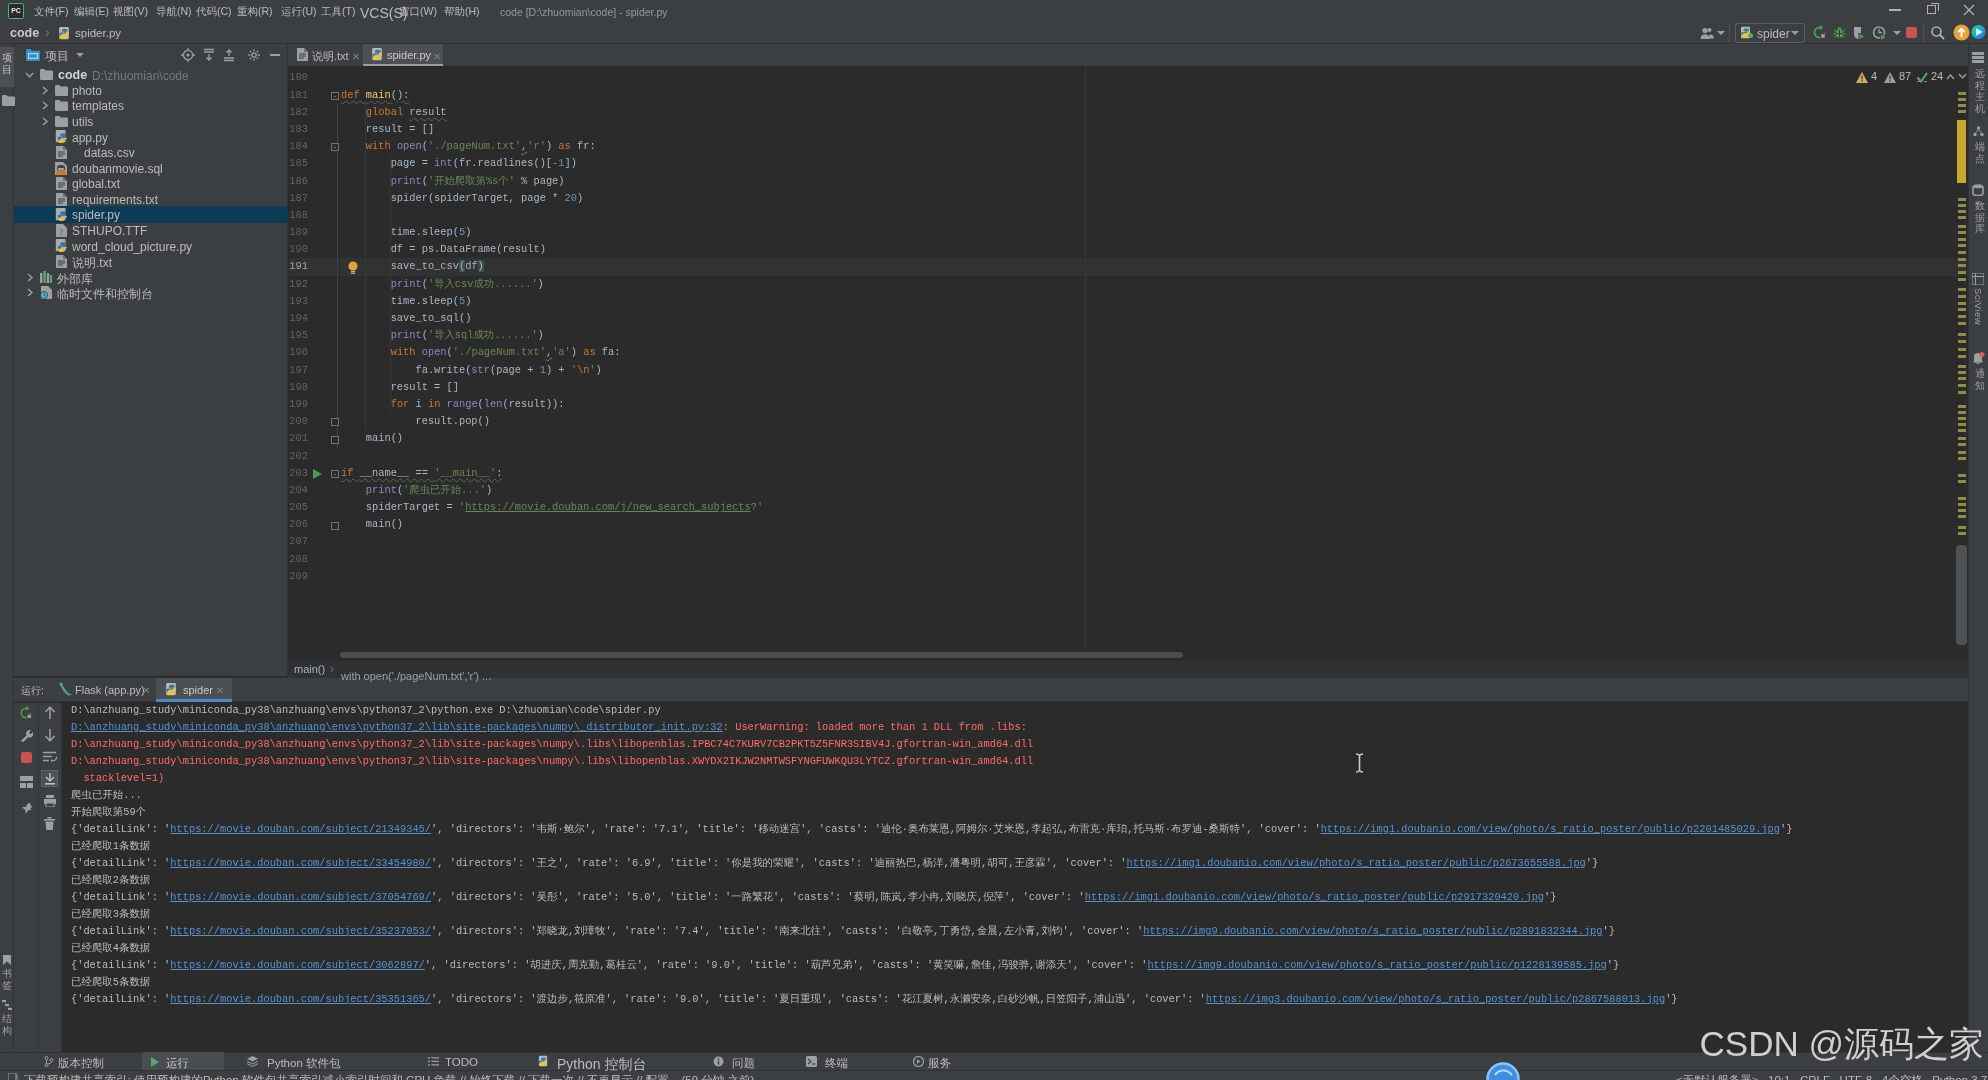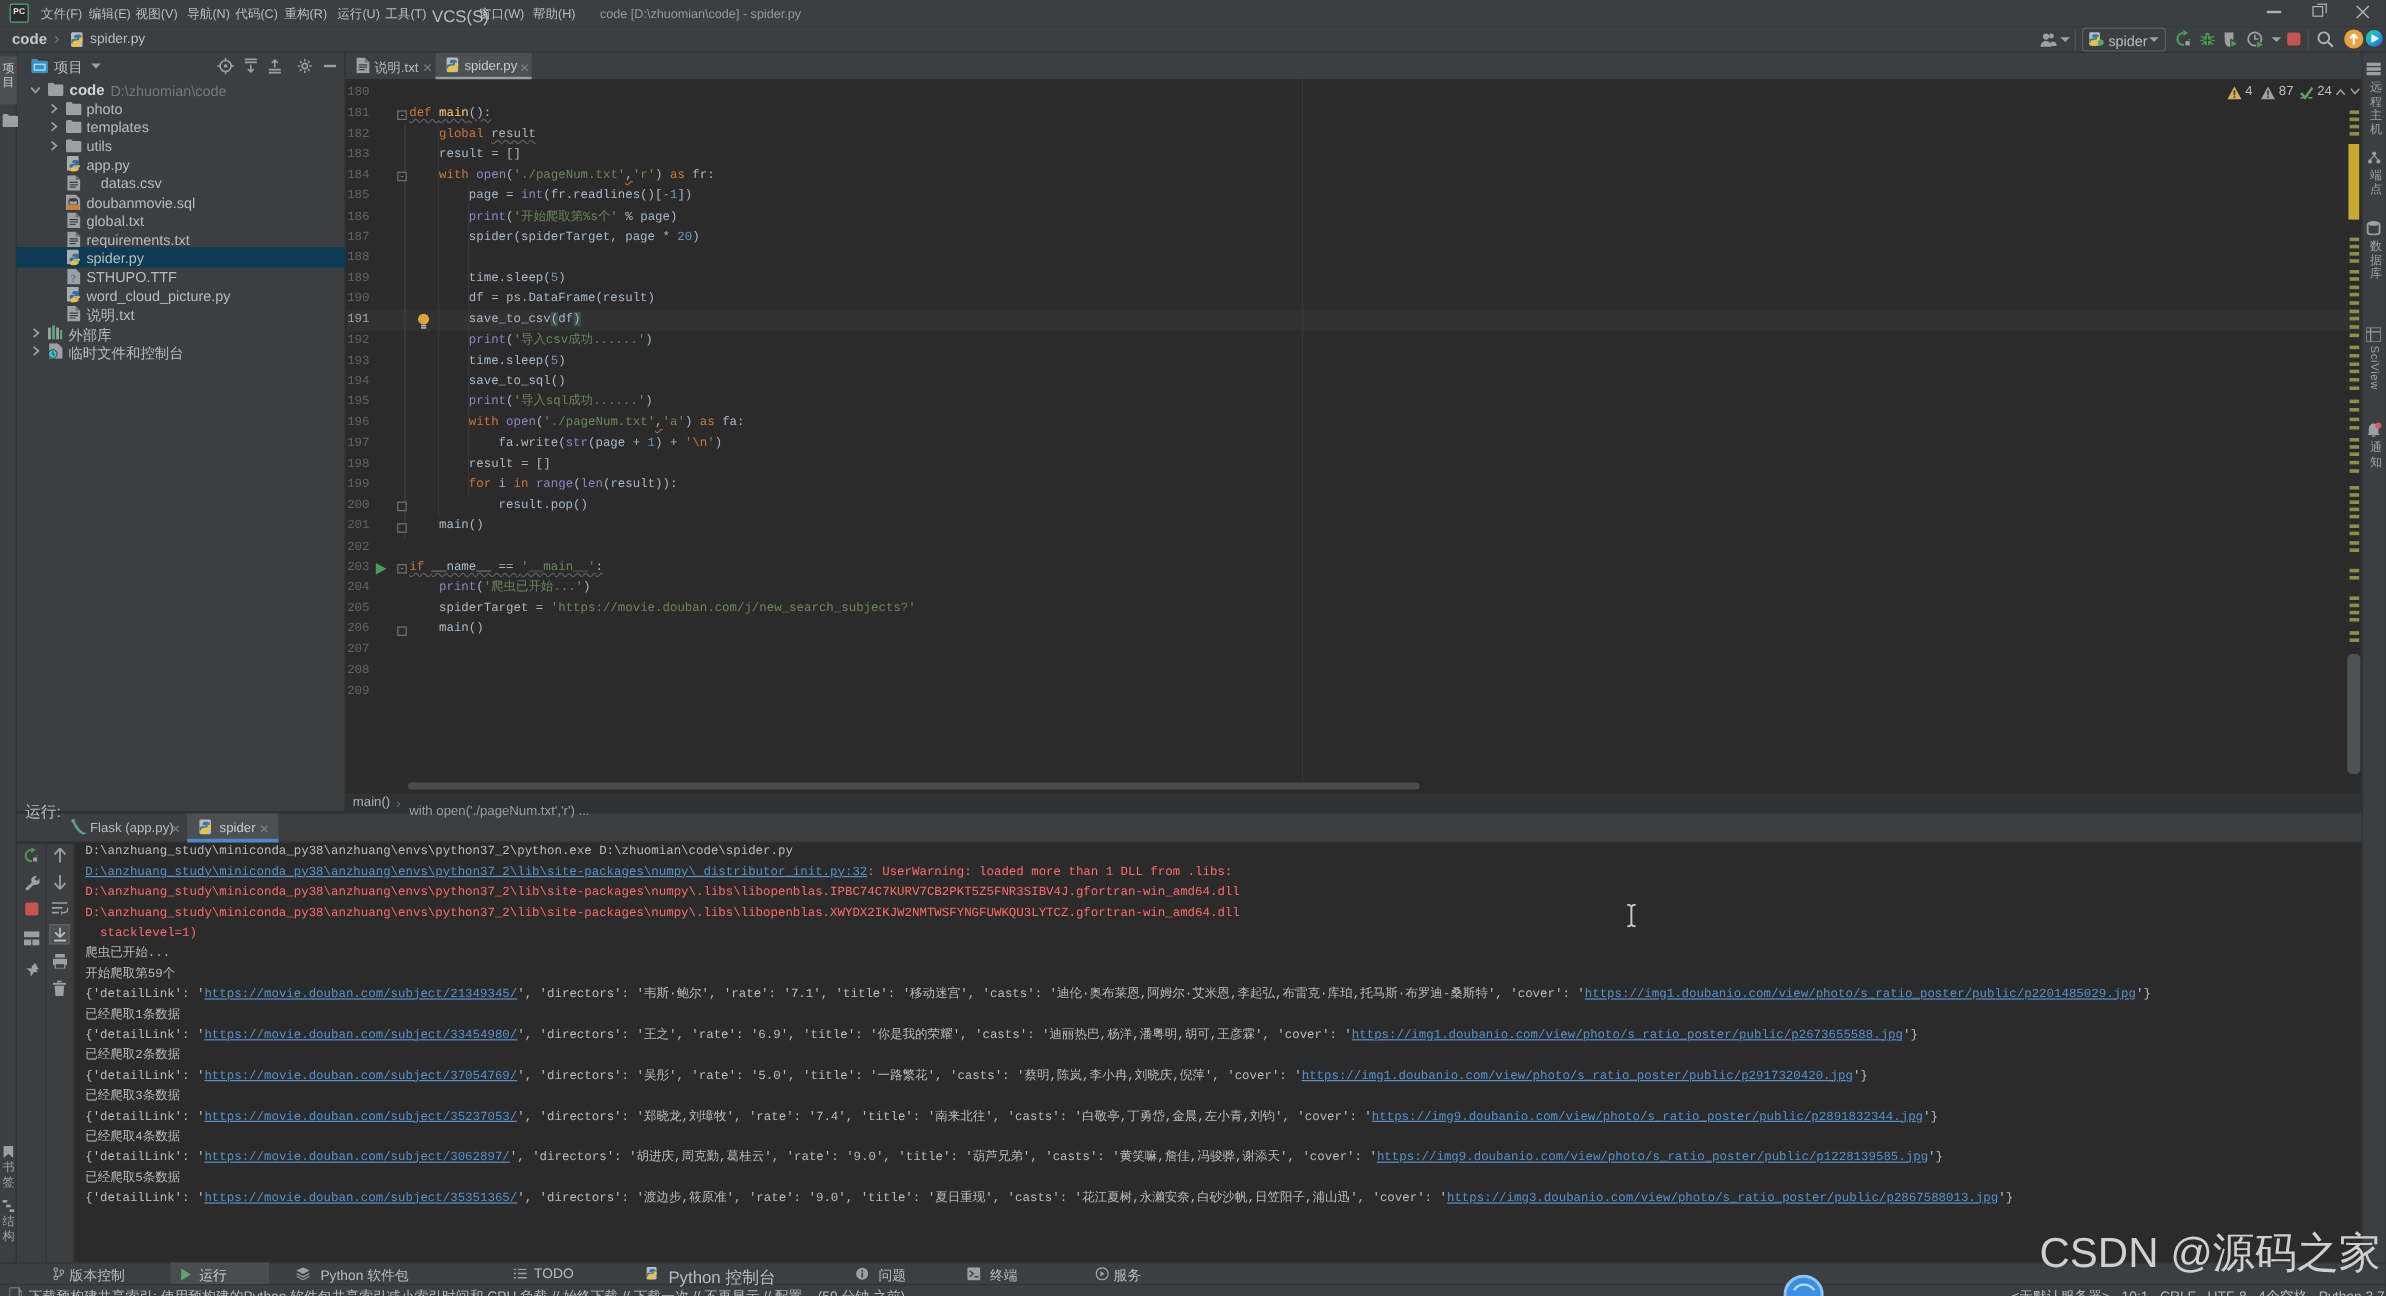--- a/index.html
+++ b/index.html
@@ -1,20 +1,20 @@
 <!DOCTYPE html>
 <html><head><meta charset="utf-8"><style>
 *{margin:0;padding:0;box-sizing:border-box}
 html,body{width:1988px;height:1080px;overflow:hidden;background:#2b2b2b;font-family:"Liberation Sans",sans-serif;}
 .abs{position:absolute}
 .mono{font-family:"Liberation Mono",monospace;white-space:pre}
 .k{color:#cc7832}.fn{color:#ffc66d}.b{color:#8888c6}.s{color:#6a8759}.n{color:#6897bb}.esc{color:#cc7832}.cr{color:#ff6b68}.ca{color:#5693ce;text-decoration:underline}
 em.w{font-style:normal;text-decoration:underline;text-decoration-style:wavy;text-decoration-color:#606060;text-decoration-thickness:1px;text-underline-offset:2px}
 em.wo{font-style:normal;text-decoration:underline;text-decoration-style:wavy;text-decoration-color:#bc6733;text-decoration-thickness:1px;text-underline-offset:2px}
-.u2{}
+.u2{text-decoration:underline}
 .cj{font-style:normal}
 .cjc{font-style:normal;font-size:10.45px}
 .mb{background:#3b514d}
 .ui{color:#bbbbbb;font-size:12px}
 svg{display:block}
 </style></head><body>
 <div class="abs" style="left:0;top:0;width:1988px;height:22px;background:#3c3f41"></div>
 <div class="abs" style="left:0;top:22px;width:1988px;height:22px;background:#3c3f41;border-bottom:1px solid #323232"></div>
 <div class="abs" style="left:0;top:44px;width:1988px;height:22px;background:#3c3f41"></div>
 <div class="abs" style="left:0;top:44px;width:14px;height:1008px;background:#3c3f41;border-right:1px solid #323232"></div>
@@ -397,21 +397,21 @@
 <div class="abs" style="left:1973px;top:288px;color:#9da0a2;font-size:9.5px;writing-mode:vertical-rl;letter-spacing:.5px">SciView</div>
 <svg class="abs" style="left:1972px;top:352px" width="13" height="12" viewBox="0 0 13 12">
     <path d="M2 9V5a4 4 0 0 1 8 0v4l1 1.5H1L2 9z" fill="#9da0a2"></path>
     <rect x="4.5" y="10.8" width="3" height="1.2" fill="#9da0a2"></rect>
     <circle cx="10" cy="2.5" r="2.5" fill="#db5860"></circle>
   </svg>
 <div class="abs" style="left:1974px;top:368px;width:12px;color:#9da0a2;font-size:10px;line-height:11.5px;text-align:center">通<br>知</div>
 <div class="abs" style="left:294px;top:663px;color:#aab3bd;font-size:11px">main()</div>
 <div class="abs" style="left:330px;top:661.5px;color:#6a6e72;font-size:12px">›</div>
 <div class="abs" style="left:341px;top:670px;color:#9aa0a8;font-size:11px">with open('./pageNum.txt','r') ...</div>
-<div class="abs" style="left:21px;top:668px;color:#bbb;font-size:13px">运行:</div>
+<div class="abs" style="left:21px;top:684px;color:#bbb;font-size:10px">运行:</div>
 <svg class="abs" style="left:59px;top:682px" width="13" height="14" viewBox="0 0 13 14">
     <path d="M2 1c3 4 5 9 9.5 11.5l-1 1.2C5.5 12 3 7 1 2z" fill="#5d9e8f"></path>
     <circle cx="2" cy="2" r="1.6" fill="#5d9e8f"></circle>
     <path d="M10 12.5c.8-.4 1.6-.4 2.4 0" stroke="#4bb6a8" fill="none"></path>
   </svg>
 <div class="abs" style="left:75px;top:684px;color:#bbbbbb;font-size:11px">Flask (app.py)</div>
 <div class="abs" style="left:142px;top:685px;color:#7f8183;font-size:10px">✕</div>
 <div class="abs" style="left:156px;top:678px;width:76px;height:24px;background:#4c5052"></div>
 <div class="abs" style="left:156px;top:699px;width:76px;height:3px;background:#4a88c7"></div>
 <svg class="abs" style="left:164px;top:682px" width="14" height="14" viewBox="0 0 16 16">

